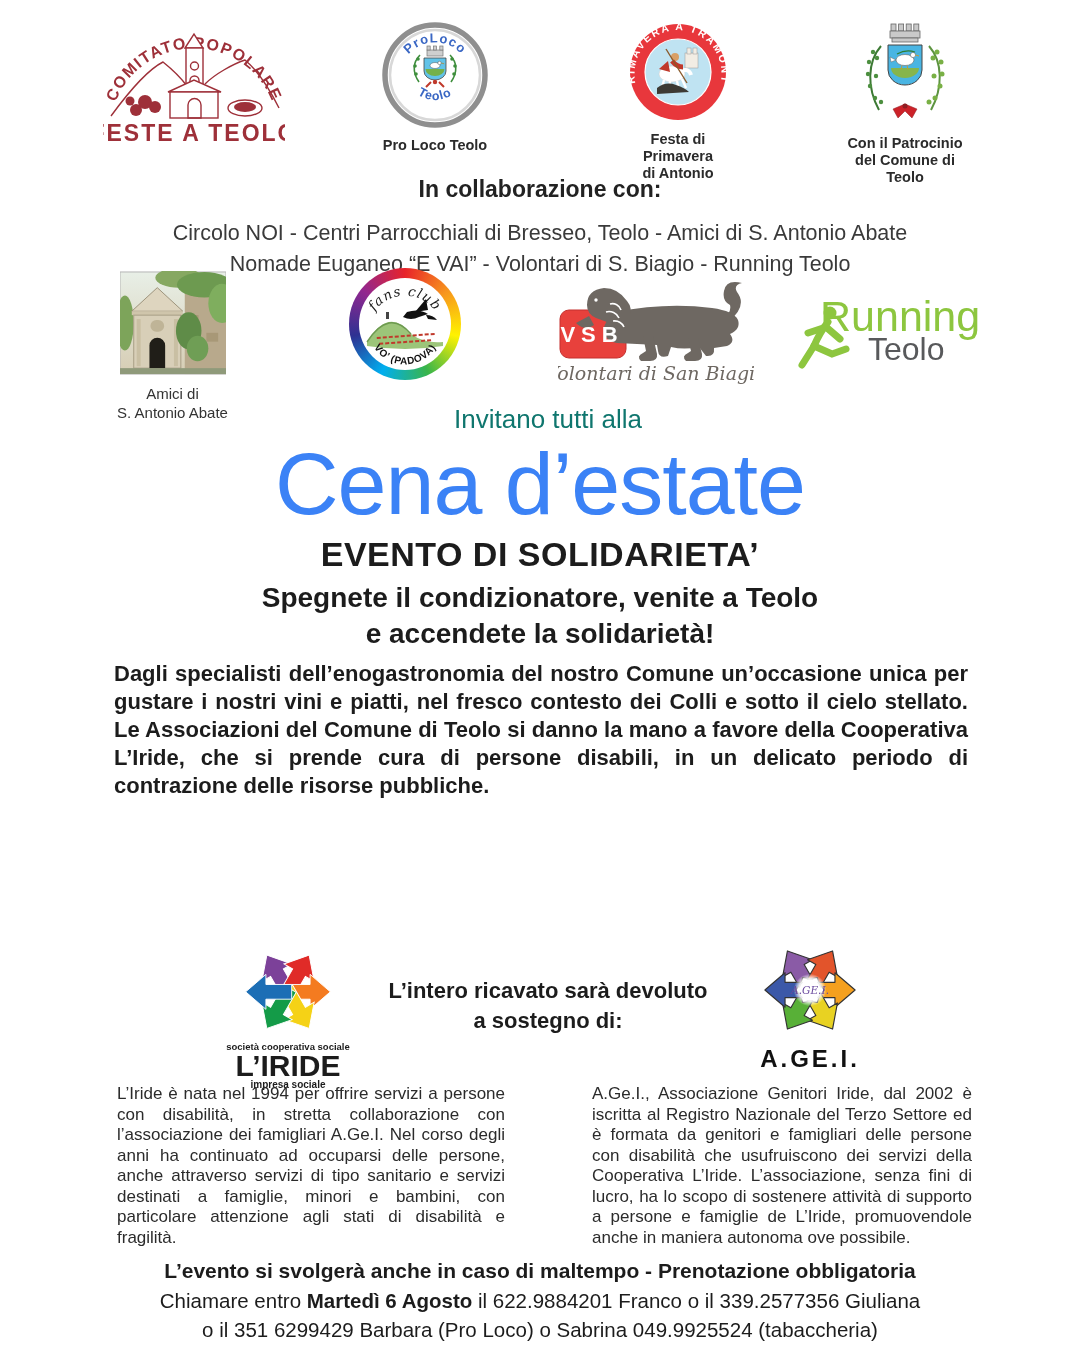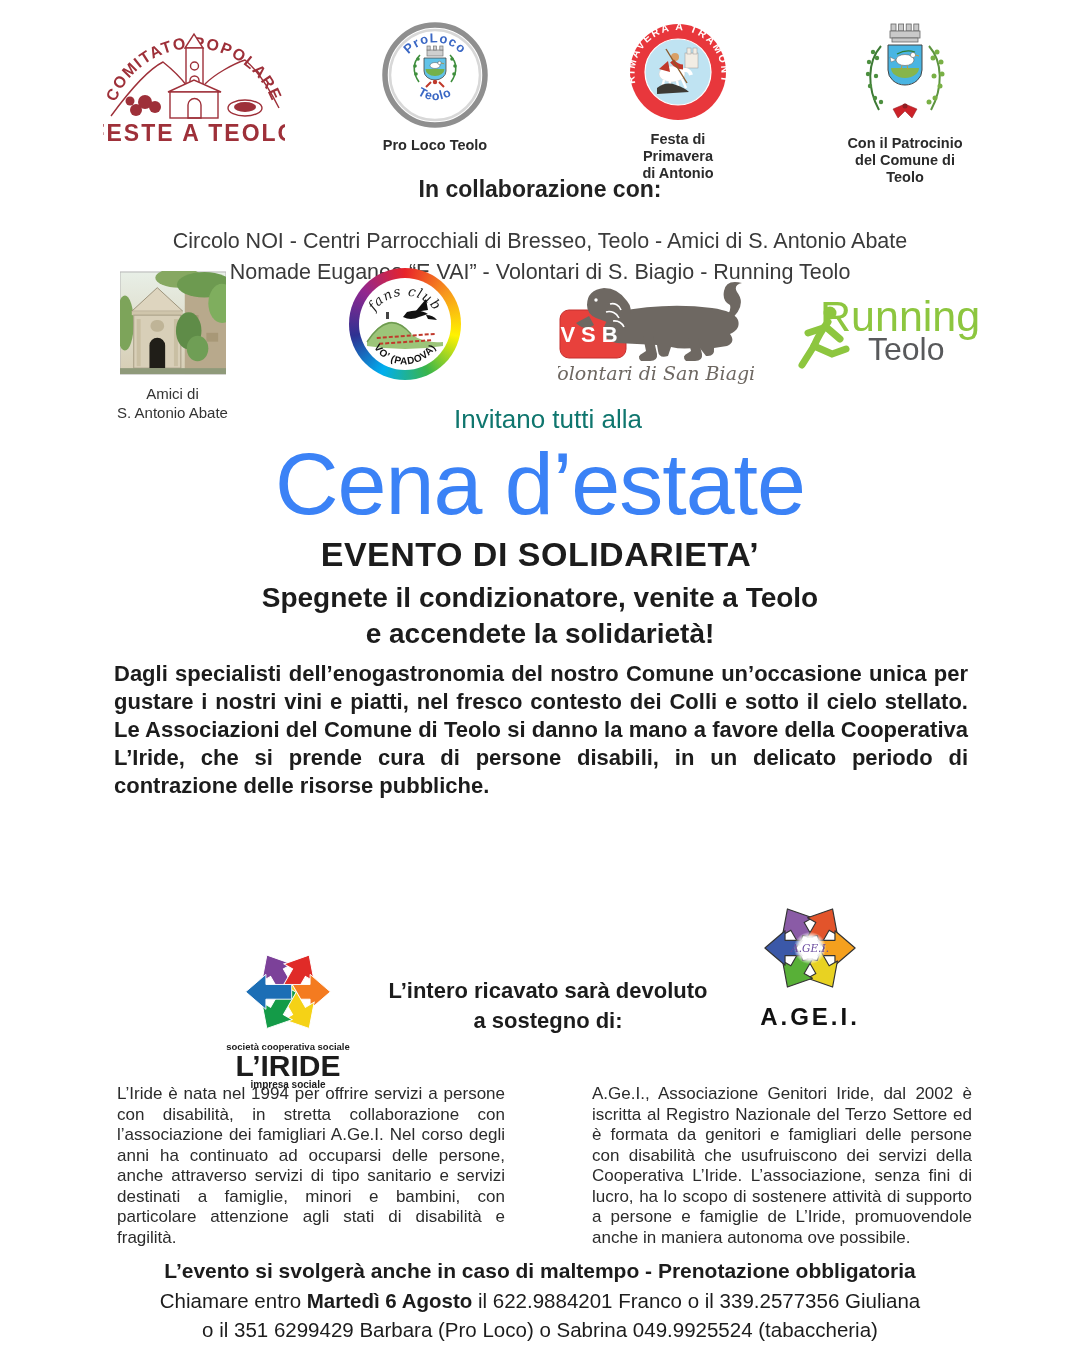--- a/index.html
+++ b/index.html
@@ -7,21 +7,21 @@
           font-family:"Liberation Sans",sans-serif;color:#1c1c1c;overflow:hidden;}
   .abs{position:absolute;}
   .ctr{text-align:center;}
 
   
   .logo-caption{font-size:14.5px;font-weight:bold;line-height:17px;color:#2b2b2b;margin-top:5px;}
   .logo-caption.regular{font-weight:normal;font-size:15px;line-height:19px;color:#333;}
 
   
   .collab{left:0;top:176px;width:100%;}
-  .collab-title{font-size:23px;font-weight:bold;color:#222;margin-bottom:23px;}
+  .collab-title{font-size:23px;font-weight:bold;color:#222;margin-bottom:15px;}
   .collab-line{font-size:21.5px;line-height:31px;color:#3a3a3a;}
 
   
   .fc-ring{width:112px;height:112px;border-radius:50%;
      background:conic-gradient(#e8232a,#f7941d,#fff200,#39b54a,#00aeef,#2e3192,#92278f,#e8232a);}
   .fc-inner{position:absolute;left:10px;top:10px;width:92px;height:92px;border-radius:50%;background:#fff;}
   .fc-svg{position:absolute;left:0;top:0;}
 
   
   .running-block{left:792px;top:294px;width:190px;}
@@ -41,21 +41,21 @@
         text-align:justify;color:#1c1c1c;}
 
   .event{left:0;top:810px;width:100%;font-size:31px;font-weight:bold;line-height:41px;}
 
   
   .iride-block{left:222px;top:944px;width:132px;}
   .iride-top{font-size:9.5px;font-weight:bold;line-height:11px;margin-top:1px;}
   .iride-name{font-size:30px;font-weight:bold;line-height:27px;letter-spacing:0;}
   .iride-bottom{font-size:10px;font-weight:bold;line-height:12px;text-align:center;}
   .benef-text{left:338px;top:976px;width:420px;font-size:22px;font-weight:bold;line-height:30px;color:#1c1c1c;}
-  .agei-block{left:746px;top:900px;width:128px;}
+  .agei-block{left:746px;top:942px;width:128px;}
   .agei-caption{font-size:24px;font-weight:600;letter-spacing:3px;margin-top:3px;color:#111;}
 
   
   .col{top:1084px;font-size:17px;line-height:20.5px;text-align:justify;color:#2b2b2b;}
   .col-left{left:117px;width:388px;}
   .col-right{left:592px;width:380px;}
 
   
   .footer{left:0;top:1256px;width:100%;font-size:20.5px;line-height:29.5px;color:#1c1c1c;}
   .footer-line1{font-weight:bold;font-size:21px;}

